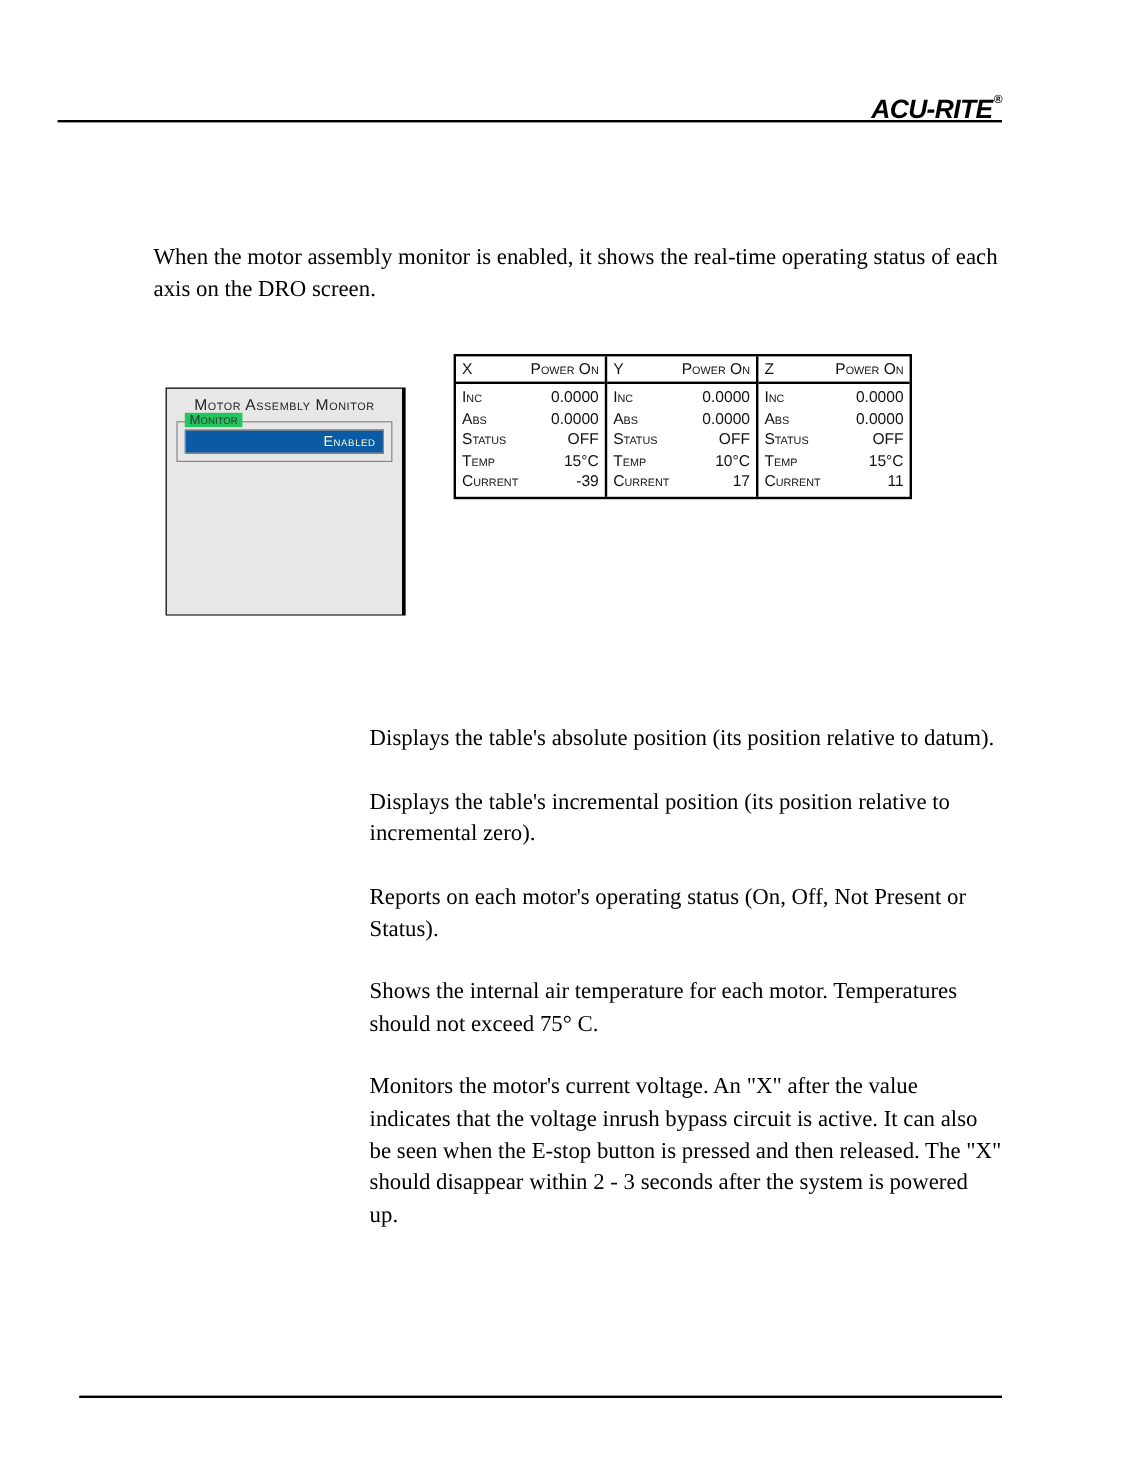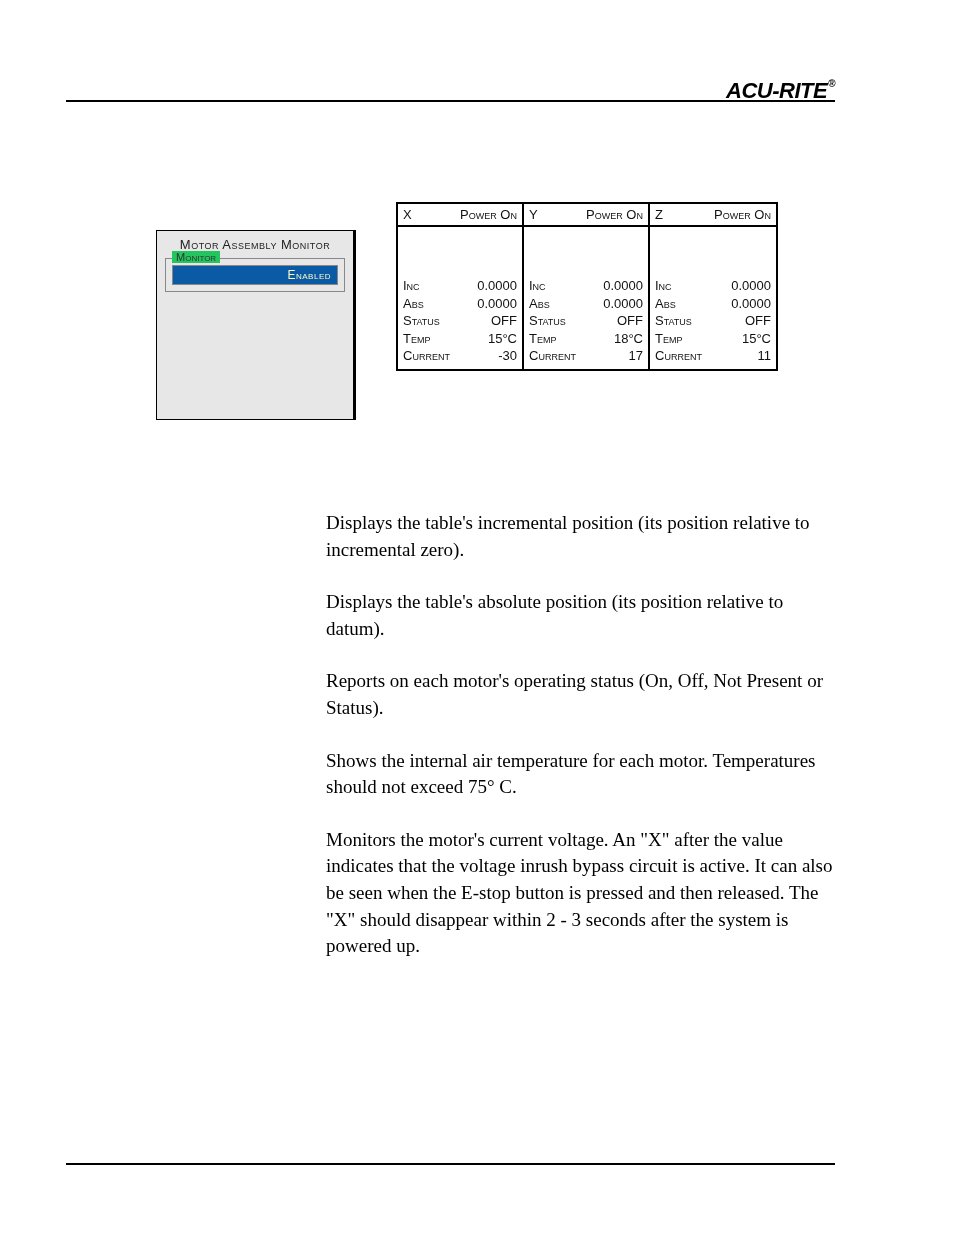--- a/index.html
+++ b/index.html
@@ -6,21 +6,21 @@
     margin: 0;
     padding: 0;
     background: #ffffff;
     font-family: "Times New Roman", Times, serif;
     color: #000;
   }
   .page {
     width: 901px;
     height: 1235px;
     box-sizing: border-box;
-    padding: 70px 66px 60px 66px;
+    padding: 70px 66px 60px 48px;
     position: relative;
   }
   .hr-top {
     border-top: 2px solid #000;
     margin-top: 30px;
   }
   .brand {
     position: absolute;
     right: 66px;
     top: 78px;
@@ -116,21 +116,21 @@
   }
   .dro-col:last-child { border-right: none; }
   .dro-head {
     display: flex;
     justify-content: space-between;
     padding: 3px 5px;
     border-bottom: 2px solid #000;
     font-variant: small-caps;
   }
   .dro-head .axis { font-weight: 400; }
-  .dro-rows { padding: 2px 5px 4px 5px; margin-top: 48px; }
+  .dro-rows { padding: 2px 5px 4px 5px; }
   .dro-row {
     display: flex;
     justify-content: space-between;
     line-height: 1.35;
   }
   .dro-row .label { font-variant: small-caps; }
   .dro-row .value { text-align: center; }
 
   
   .details {
@@ -157,20 +157,21 @@
 
 <div class="page">
 
   <div class="brand">
     <span>ACU-RITE</span><sup>®</sup>
   </div>
   <div class="hr-top"></div>
 
   <div class="body-area">
 
+    <p class="intro">When the motor assembly monitor is enabled, it shows the real-time operating status of each axis on the DRO screen.</p>
 
     <div class="figures-row">
 
       <div class="config-box">
         <div class="config-title">Motor Assembly Monitor</div>
         <div class="config-fieldset">
           <span class="config-legend">Monitor</span>
           <div class="enabled-pill">Enabled</div>
         </div>
       </div>
@@ -194,21 +195,21 @@
             <div class="dro-row">
               <span class="label">Status</span>
               <span class="value">OFF</span>
             </div>
             <div class="dro-row">
               <span class="label">Temp</span>
               <span class="value">15°C</span>
             </div>
             <div class="dro-row">
               <span class="label">Current</span>
-              <span class="value">-30</span>
+              <span class="value">-39</span>
             </div>
           </div>
         </div>
 
         <div class="dro-col">
           <div class="dro-head">
             <span class="axis">Y</span>
             <span>Power On</span>
           </div>
           <div class="dro-rows">
@@ -219,21 +220,21 @@
             <div class="dro-row">
               <span class="label">Abs</span>
               <span class="value">0.0000</span>
             </div>
             <div class="dro-row">
               <span class="label">Status</span>
               <span class="value">OFF</span>
             </div>
             <div class="dro-row">
               <span class="label">Temp</span>
-              <span class="value">18°C</span>
+              <span class="value">10°C</span>
             </div>
             <div class="dro-row">
               <span class="label">Current</span>
               <span class="value">17</span>
             </div>
           </div>
         </div>
 
         <div class="dro-col">
           <div class="dro-head">
@@ -261,22 +262,22 @@
               <span class="label">Current</span>
               <span class="value">11</span>
             </div>
           </div>
         </div>
 
       </div>
     </div>
 
     <div class="details">
+      <p>Displays the table's absolute position (its position relative to datum).</p>
       <p>Displays the table's incremental position (its position relative to incremental zero).</p>
-      <p>Displays the table's absolute position (its position relative to datum).</p>
       <p>Reports on each motor's operating status (On, Off, Not Present or Status).</p>
       <p>Shows the internal air temperature for each motor. Temperatures should not exceed 75° C.</p>
       <p>Monitors the motor's current voltage. An "X" after the value indicates that the voltage inrush bypass circuit is active. It can also be seen when the E-stop button is pressed and then released. The "X" should disappear within 2 - 3 seconds after the system is powered up.</p>
     </div>
 
   </div>
 
   <div class="hr-bottom"></div>
 </div>
 

